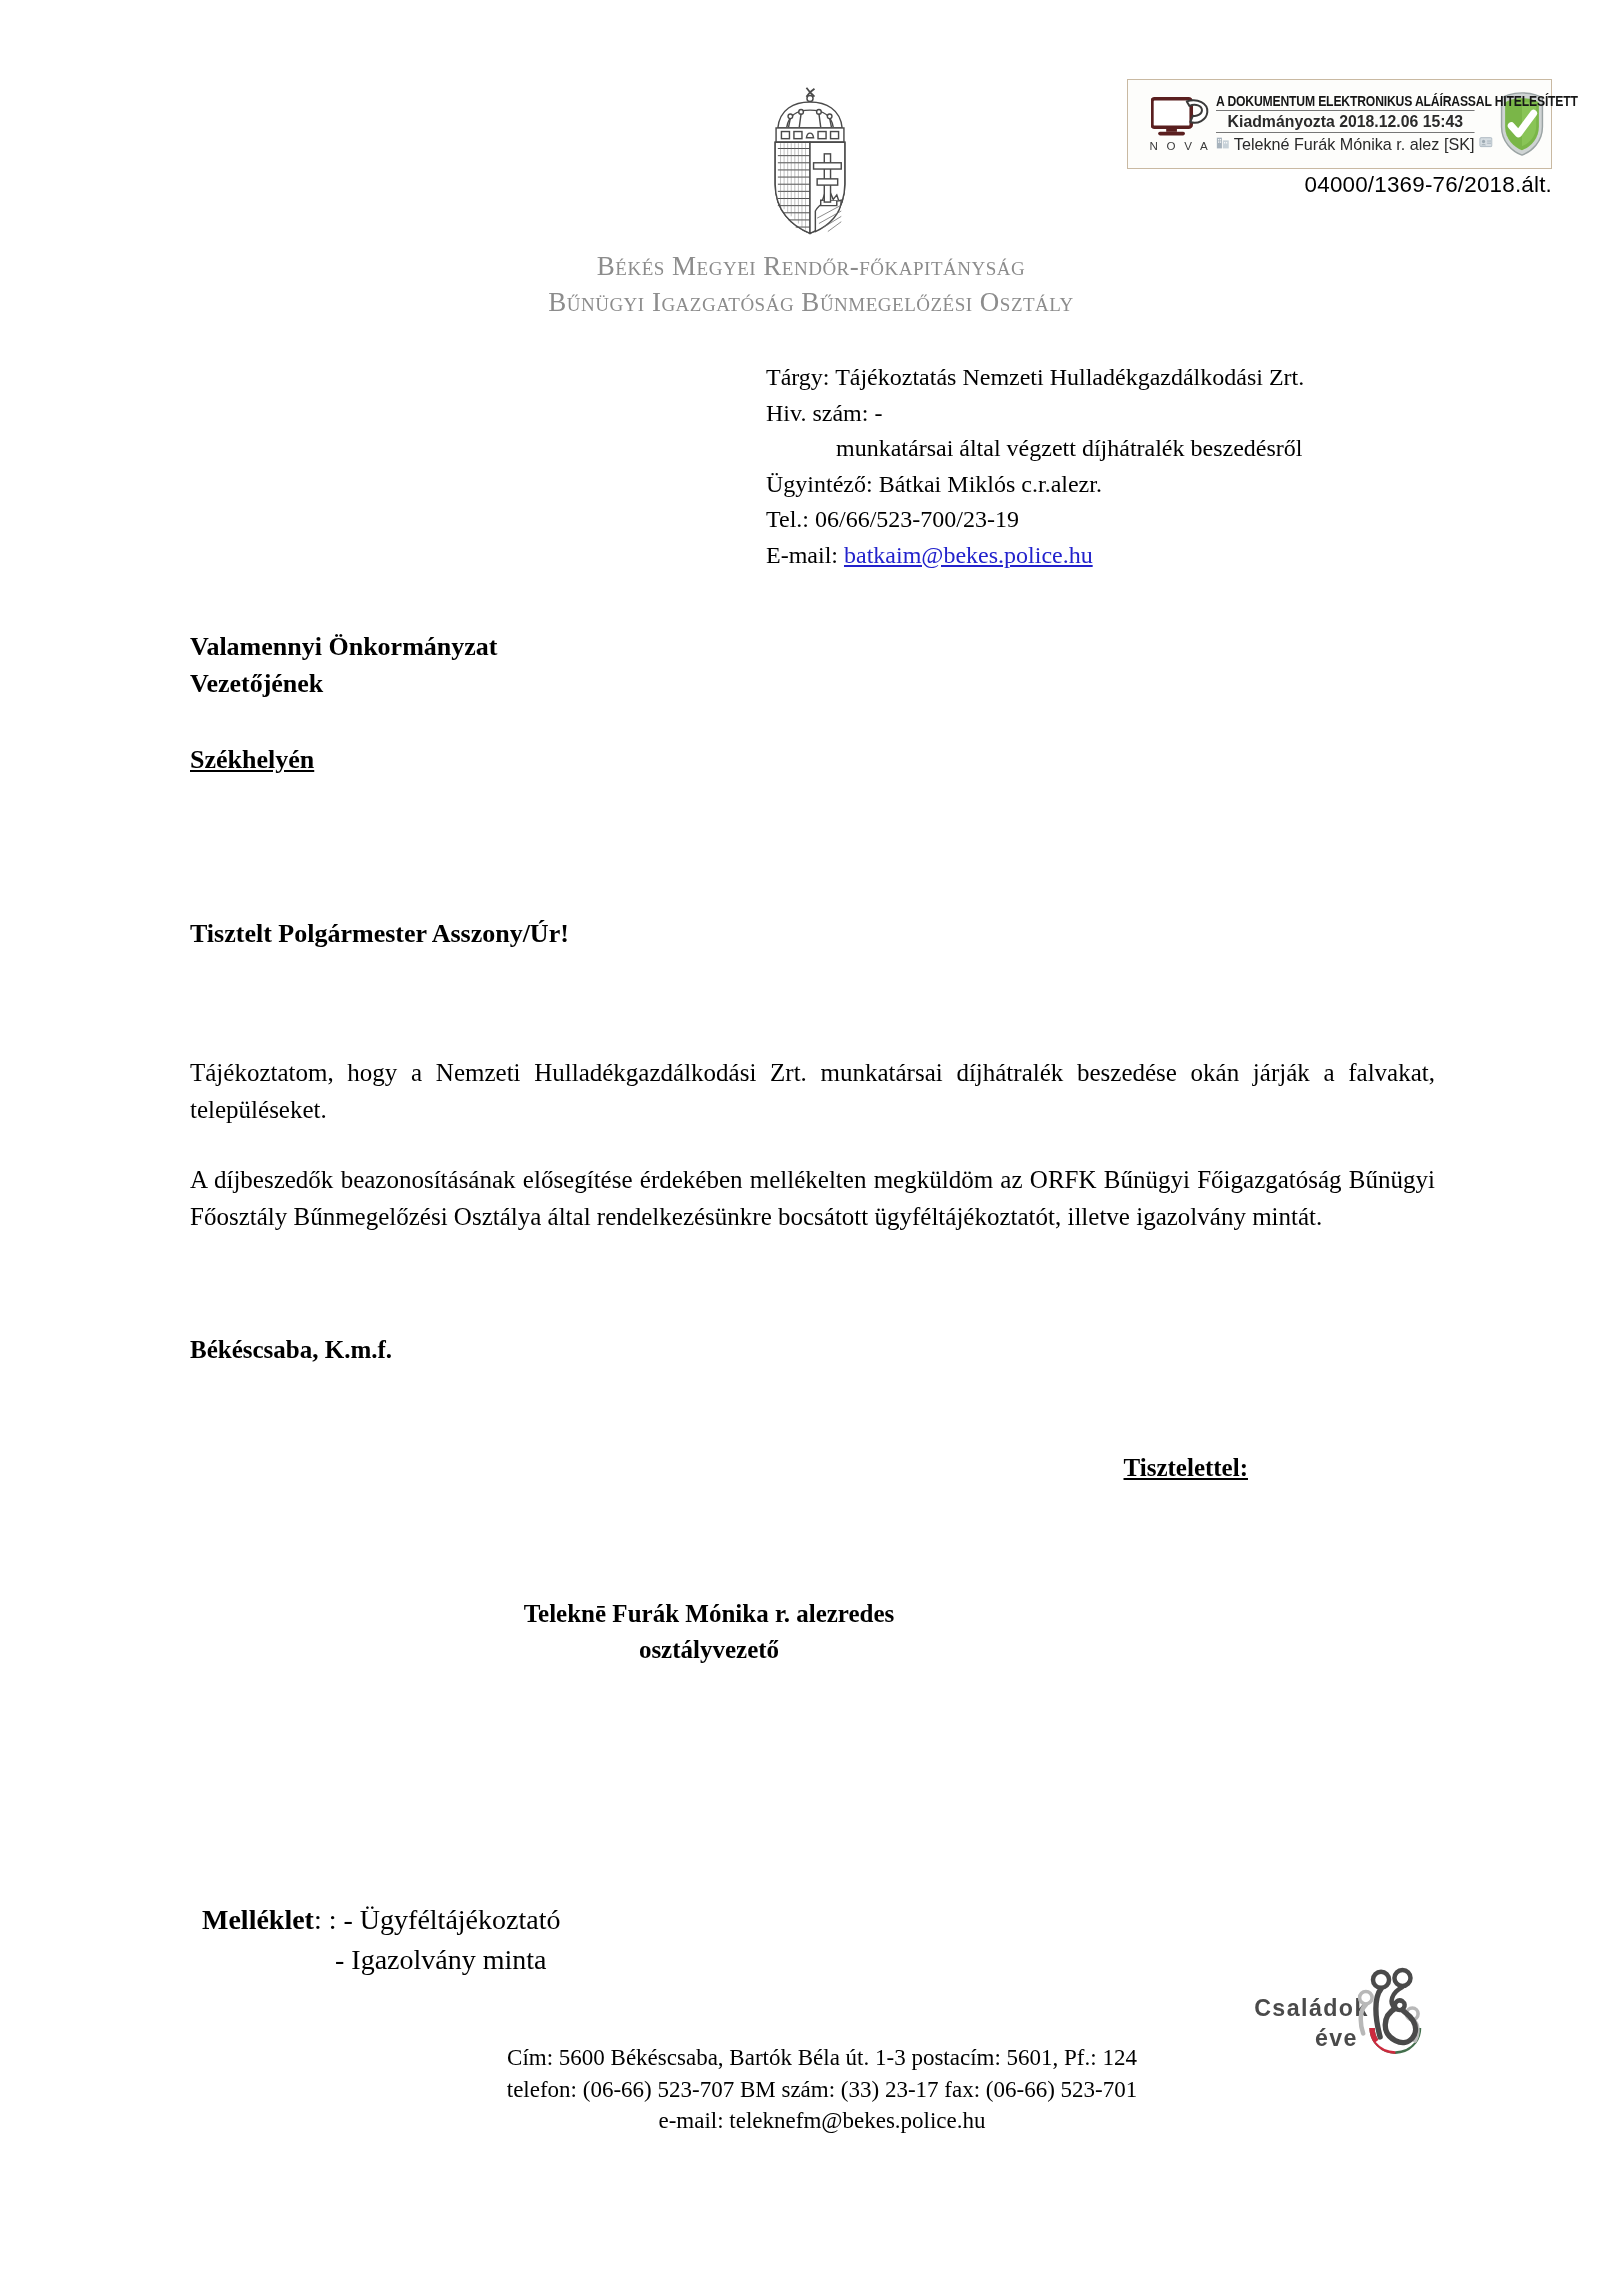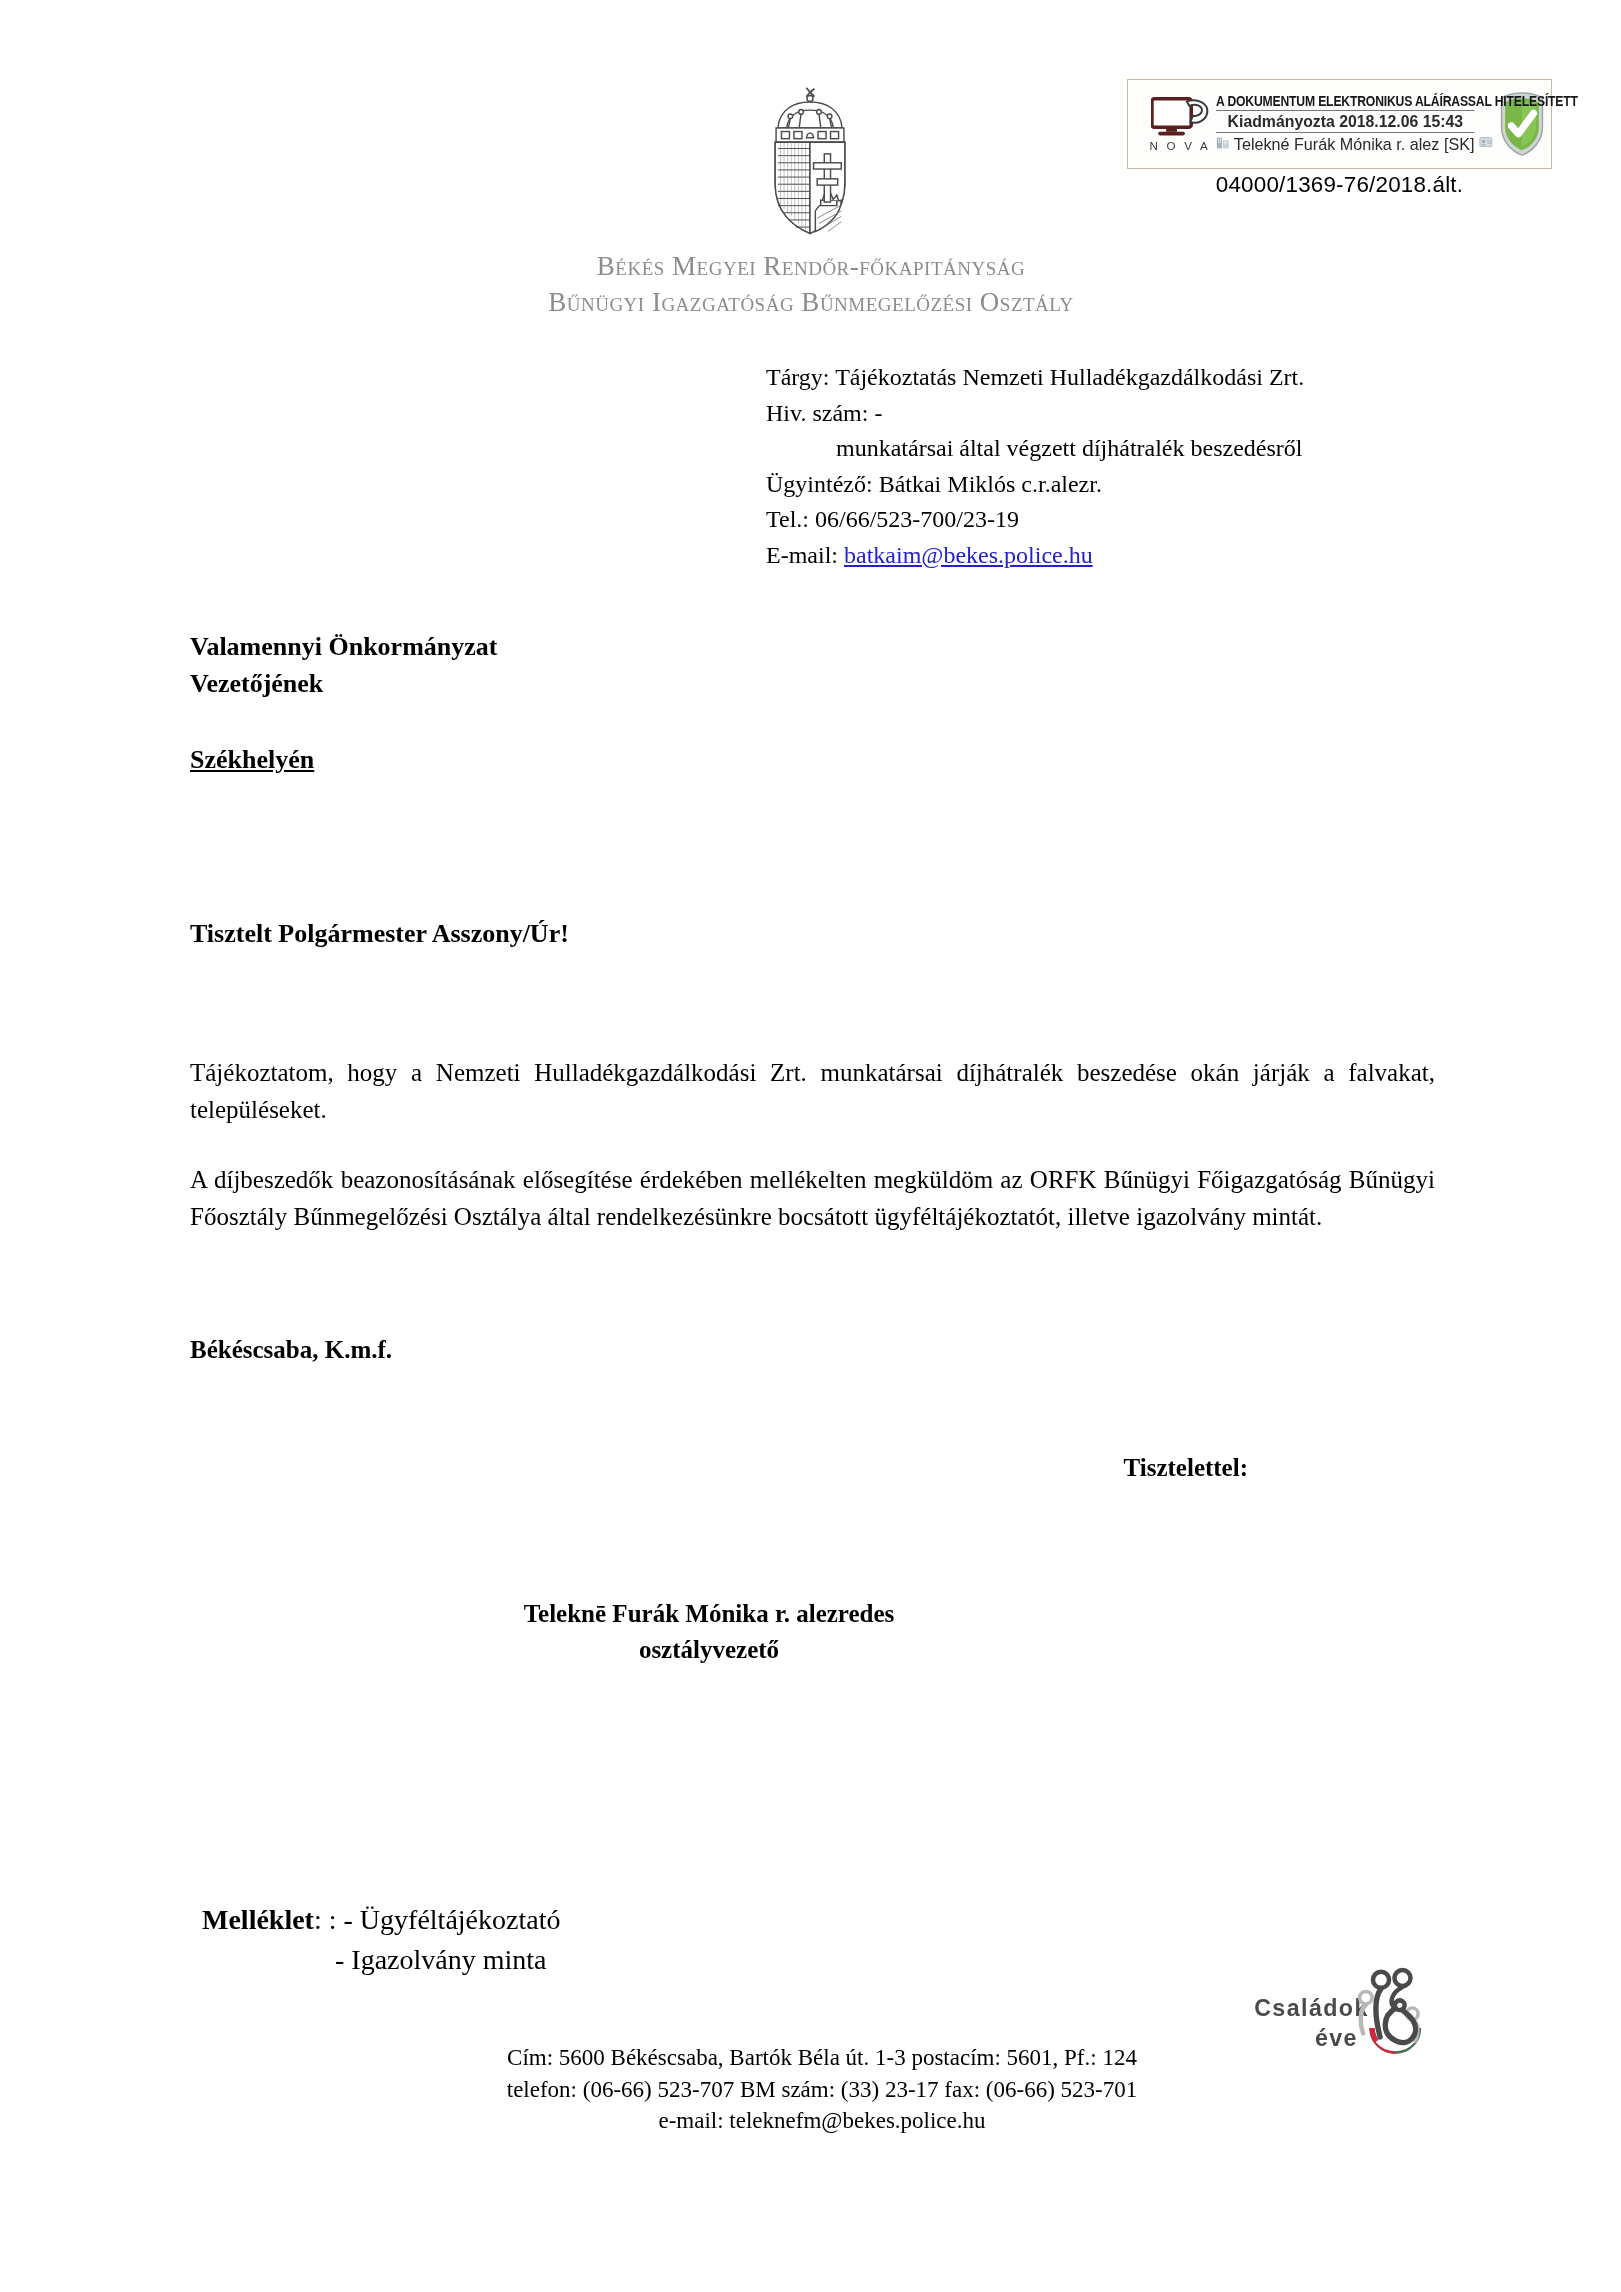--- a/index.html
+++ b/index.html
@@ -104,21 +104,21 @@
     display: flex;
     align-items: center;
     justify-content: center;
   }
 
   .docnumber {
     position: absolute;
     top: 172px;
     left: 1127px;
     width: 425px;
-    text-align: center;
+    text-align: right;
     font-family: "Liberation Sans", "DejaVu Sans", sans-serif;
     font-size: 22.4px;
     color: #000;
     letter-spacing: 0.2px;
   }
 
   
   .coat {
     position: absolute;
     top: 86px;
@@ -212,20 +212,21 @@
     font-weight: bold;
   }
   .regards {
     position: absolute;
     top: 1454px;
     left: 0;
     width: 1248px;
     text-align: right;
     font-size: 25px;
     font-weight: bold;
+    text-decoration: underline;
   }
   .signature {
     position: absolute;
     top: 1596px;
     left: 0;
     width: 1418px;
     text-align: center;
     font-size: 25px;
     font-weight: bold;
     line-height: 1.42;

